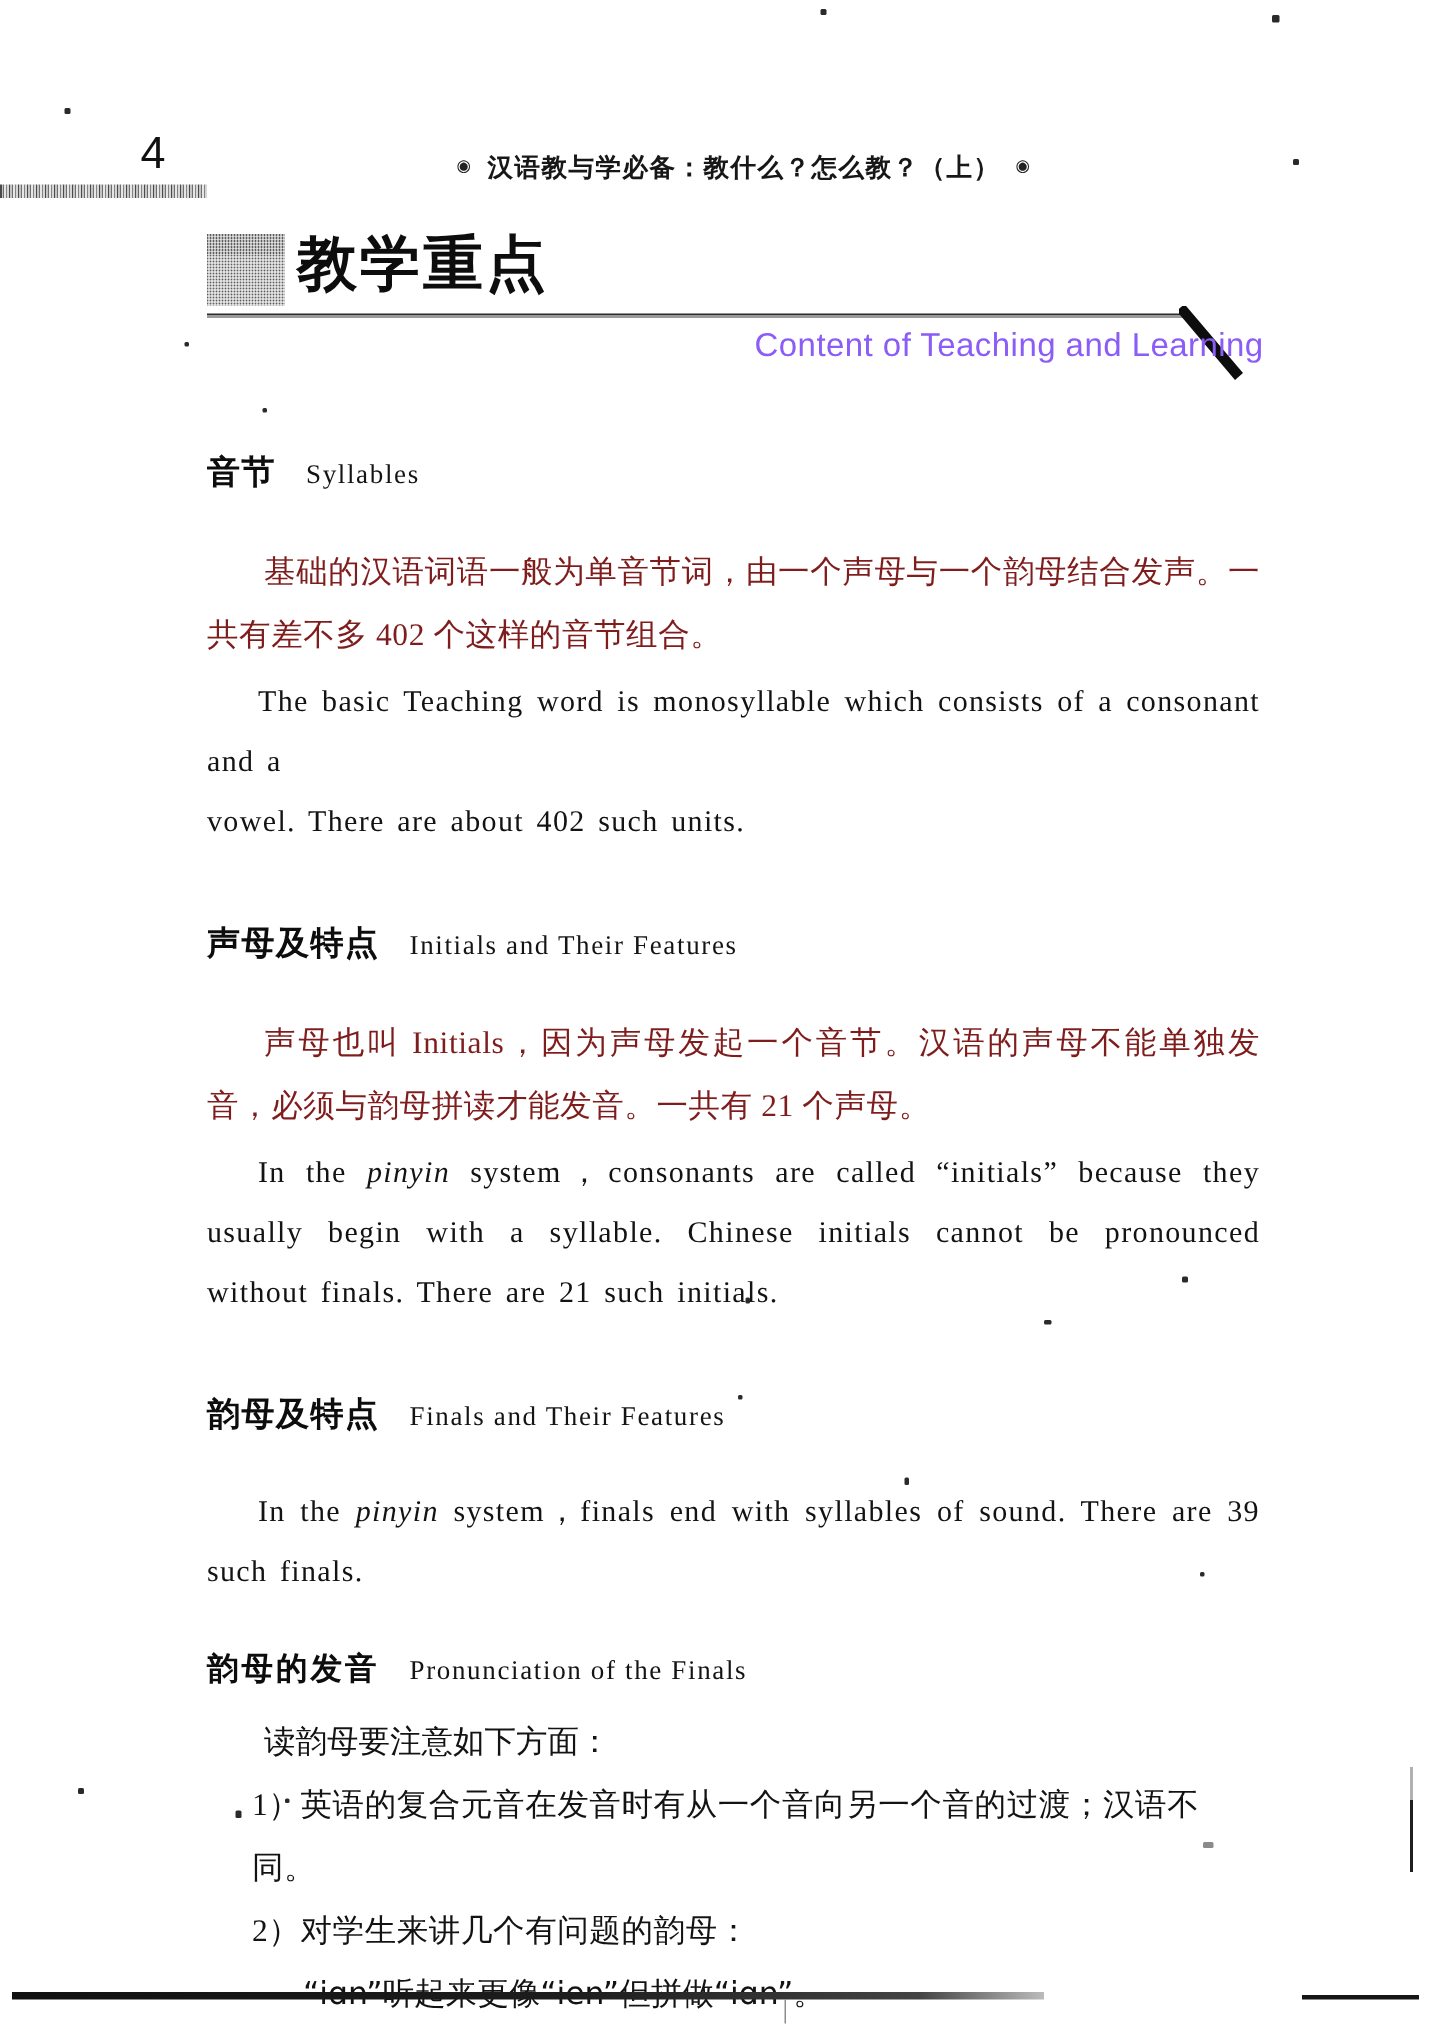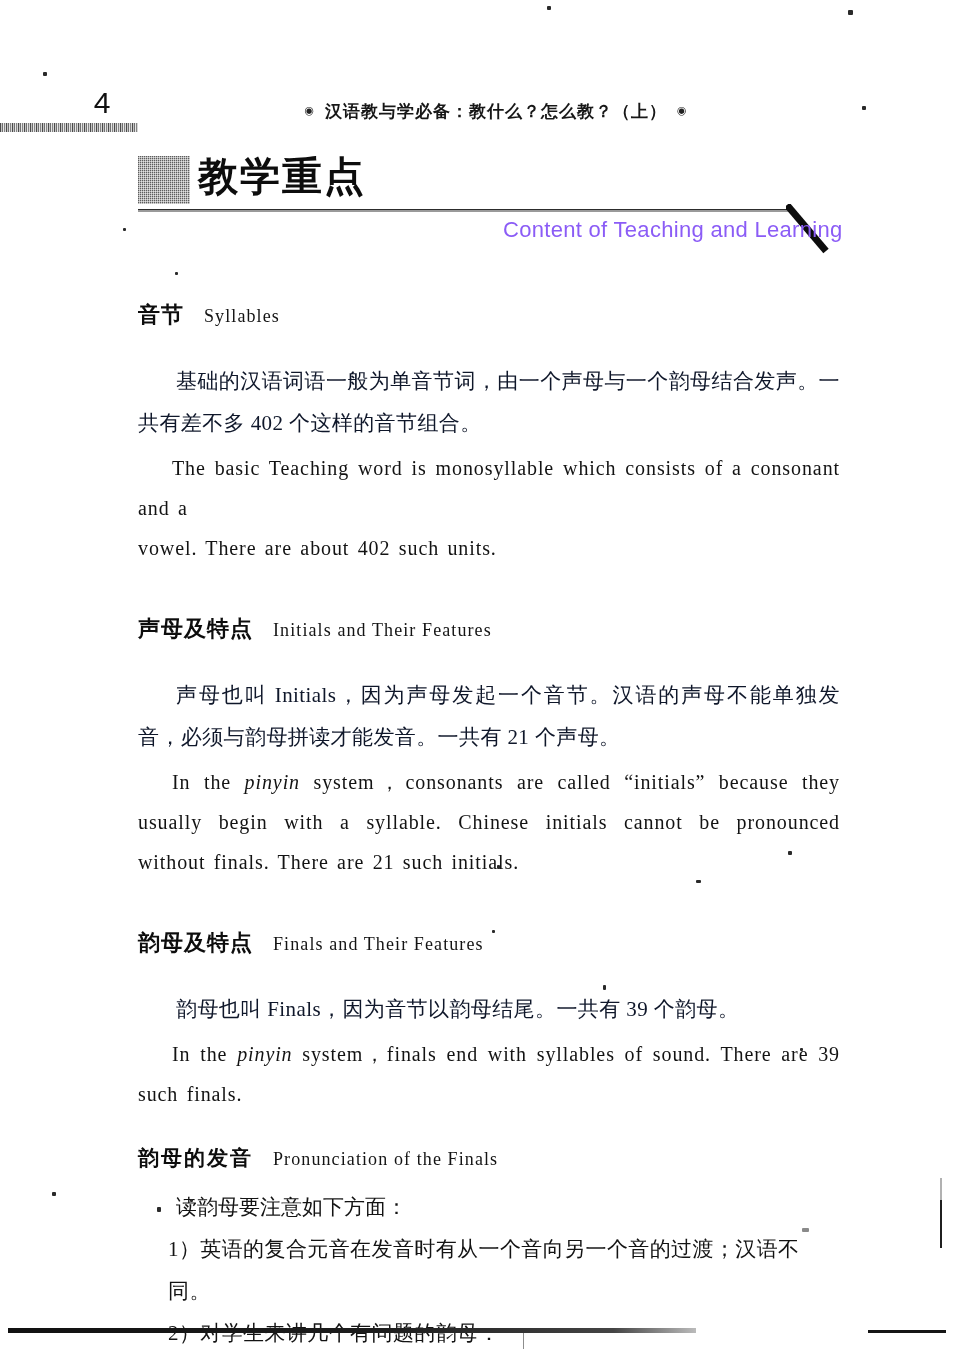--- a/index.html
+++ b/index.html
@@ -166,21 +166,21 @@
   }
 
   p.cn {
     margin: 0 0 4px 0;
     font-size: 21px;
     line-height: 42px;
     letter-spacing: .4px;
     text-align: justify;
     text-justify: inter-character;
     text-indent: 38px;
-    color: #0f172a;
+    color: #7f1d1d;
     font-family: "Liberation Serif", "DejaVu Serif", serif;
   }
   p.en {
     margin: 0;
     font-size: 20px;
     line-height: 40px;
     letter-spacing: .9px;
     word-spacing: 2.5px;
     text-align: justify;
     text-indent: 34px;
@@ -297,21 +297,20 @@
       <p class="en"><span>In the </span><span class="it">pinyin</span><span> system，consonants are called “initials” because they usually begin with a syllable.  Chinese initials cannot be pronounced without finals.  There are 21 such initials.</span></p>
     </div>
 
     <div class="gap-lg"></div>
 
     <div class="section">
       <div class="heading">
         <span class="h-cn">韵母及特点</span><span class="h-en">Finals and Their Features</span>
       </div>
       <div class="gap-sm"></div>
-      <p class="cn">韵母也叫 Finals，因为音节以韵母结尾。一共有 39 个韵母。</p>
       <p class="en"><span>In the </span><span class="it">pinyin</span><span> system，finals end with syllables of sound.  There are 39 such finals.</span></p>
     </div>
 
     <div class="gap-md"></div>
 
     <div class="section">
       <div class="heading light">
         <span class="h-cn">韵母的发音</span><span class="h-en">Pronunciation of the Finals</span>
       </div>
       <p class="intro">读韵母要注意如下方面：</p>

